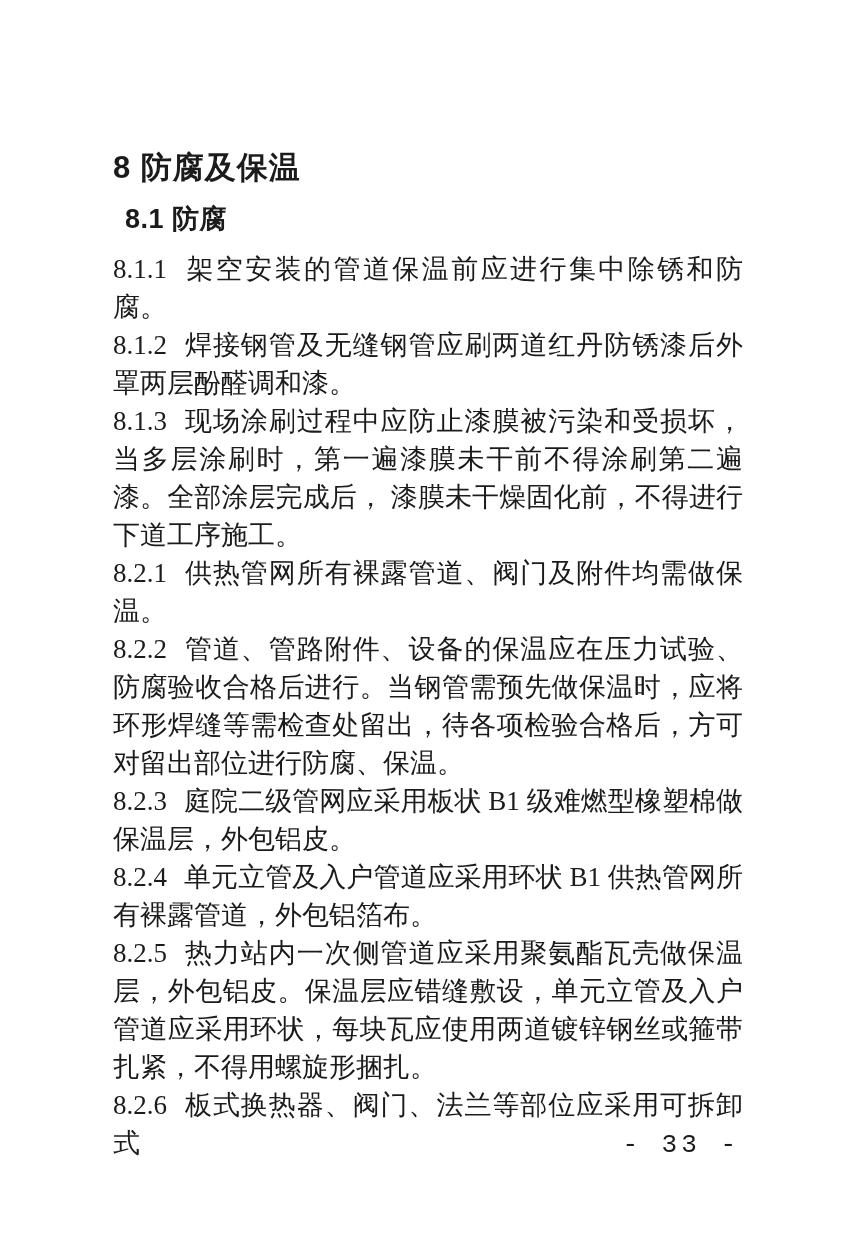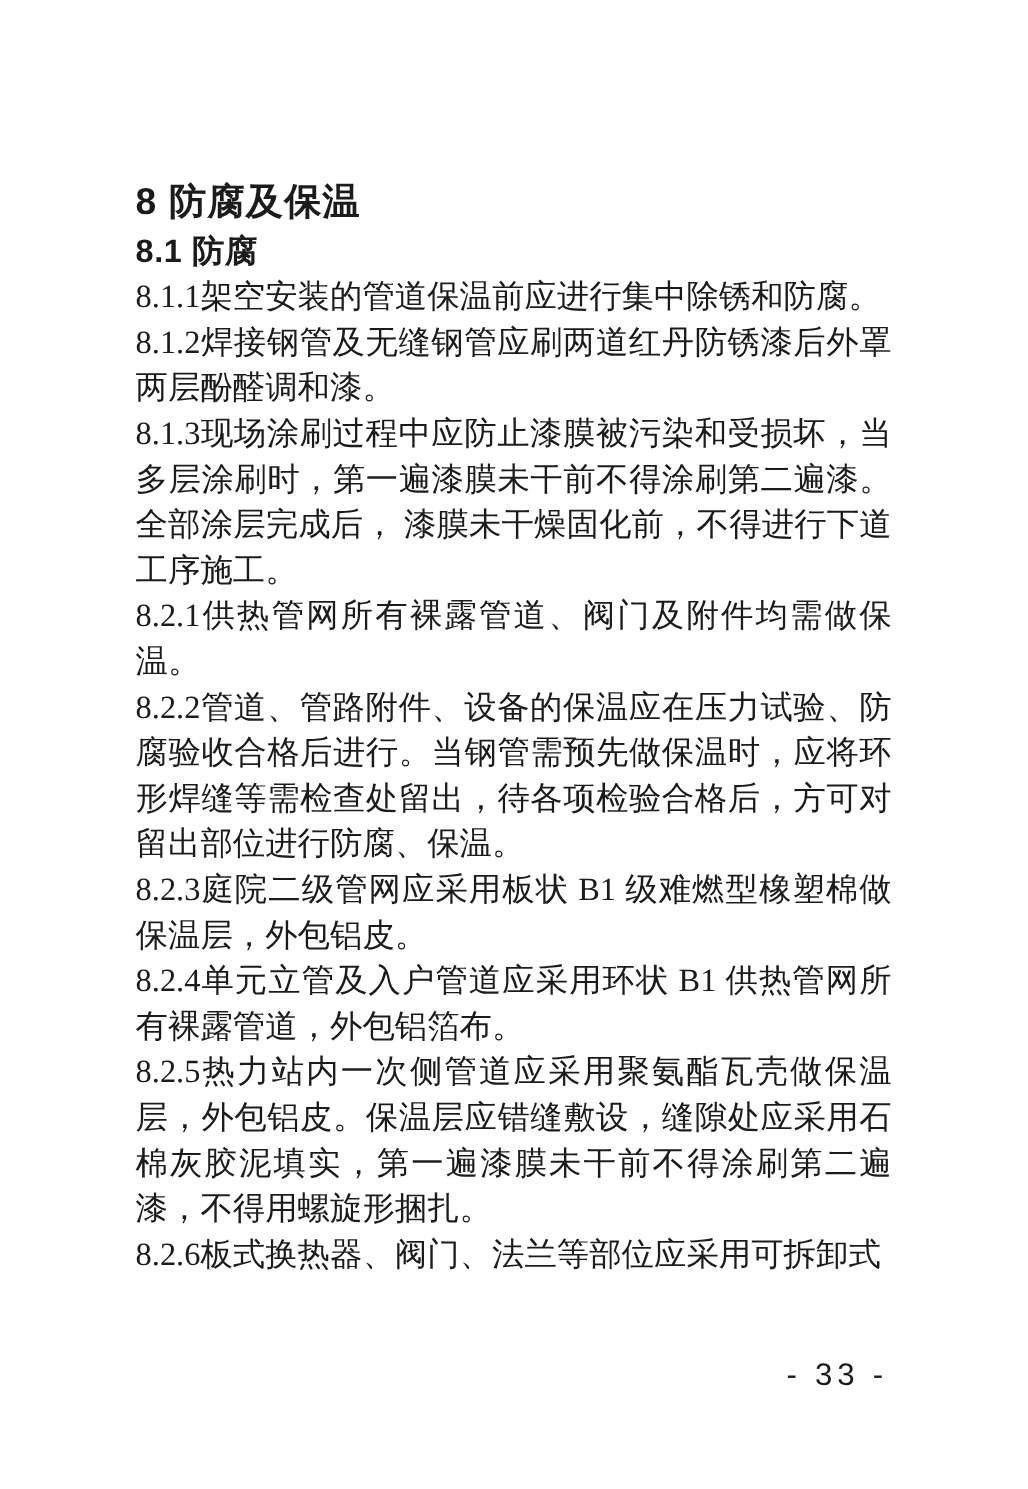--- a/index.html
+++ b/index.html
@@ -26,39 +26,40 @@
     font-size: 31px;
     line-height: 40px;
     margin: 0 0 2px 0;
     letter-spacing: 1px;
   }
   .section-heading {
     font-family: "Liberation Sans", "DejaVu Sans", sans-serif;
     font-weight: 700;
     font-size: 27px;
     line-height: 38px;
-    margin: 0;
+    margin: 12px;
     letter-spacing: 0.5px;
   }
   .clause {
     font-family: "Liberation Serif", "DejaVu Serif", serif;
     font-size: 27px;
     line-height: 38px;
     margin: 0;
     text-align: justify;
     text-align-last: left;
   }
   .clause-num {
+    margin-right: 17px;
     white-space: nowrap;
   }
   .page-number {
     position: absolute;
     right: 117px;
     top: 1128px;
-    font-family: Liberation Sans, sans-serif;
+    font-family: Liberation Mono, monospace;
     font-size: 26px;
     line-height: 34px;
     letter-spacing: 4px;
   }
 </style>
 </head>
 <body>
 
 <div class="content">
 
@@ -78,20 +79,20 @@
   <section>
 
     <p class="clause"><span class="clause-num">8.2.1</span><span>供热管网所有裸露管道、阀门及附件均需做保温。</span></p>
 
     <p class="clause"><span class="clause-num">8.2.2</span><span>管道、管路附件、设备的保温应在压力试验、防腐验收合格后进行。当钢管需预先做保温时，应将环形焊缝等需检查处留出，待各项检验合格后，方可对留出部位进行防腐、保温。</span></p>
 
     <p class="clause"><span class="clause-num">8.2.3</span><span>庭院二级管网应采用板状 B1 级难燃型橡塑棉做保温层，外包铝皮。</span></p>
 
     <p class="clause"><span class="clause-num">8.2.4</span><span>单元立管及入户管道应采用环状 B1 供热管网所有裸露管道，外包铝箔布。</span></p>
 
-    <p class="clause"><span class="clause-num">8.2.5</span><span>热力站内一次侧管道应采用聚氨酯瓦壳做保温层，外包铝皮。保温层应错缝敷设，缝隙处应采用石棉灰胶泥填实，第一遍漆膜未干前不得涂刷第二遍漆，不得用螺旋形捆扎。</span></p>
+    <p class="clause"><span class="clause-num">8.2.5</span><span>热力站内一次侧管道应采用聚氨酯瓦壳做保温层，外包铝皮。保温层应错缝敷设，单元立管及入户管道应采用环状，每块瓦应使用两道镀锌钢丝或箍带扎紧，不得用螺旋形捆扎。</span></p>
 
     <p class="clause"><span class="clause-num">8.2.6</span><span>板式换热器、阀门、法兰等部位应采用可拆卸式</span></p>
   </section>
 
 </div>
 
 <div class="page-number">- 33 -</div>
 
 </body></html>

